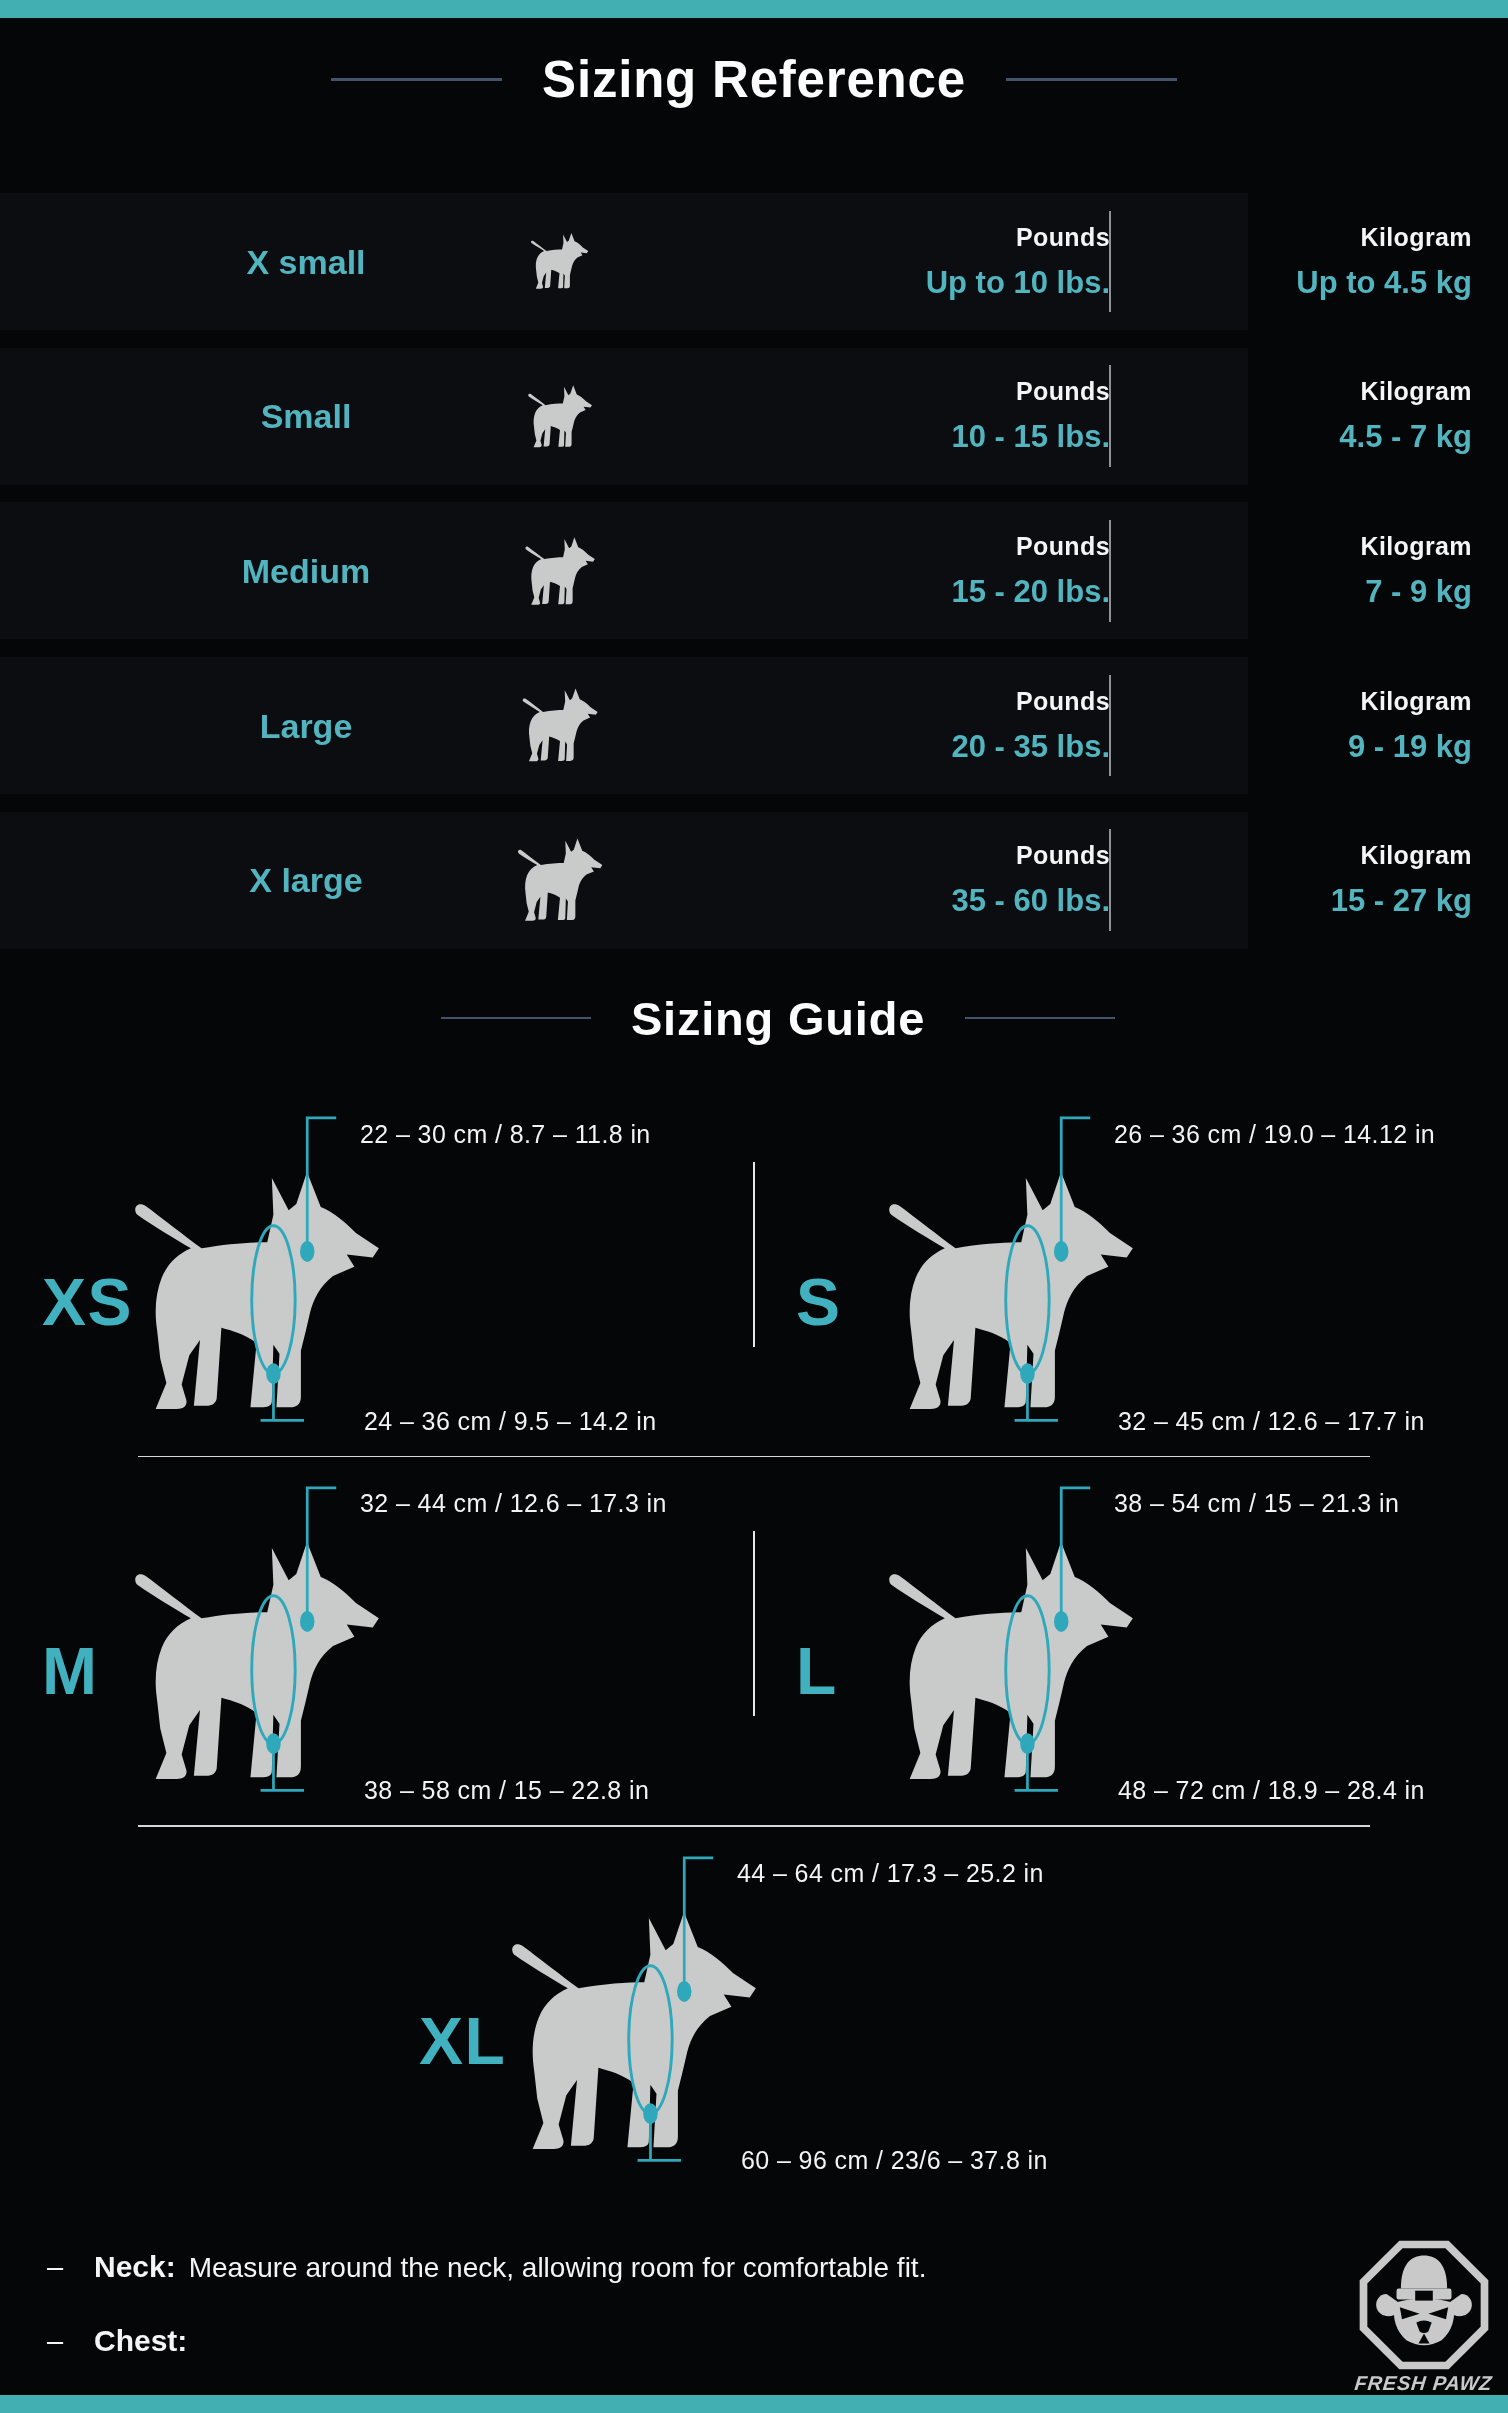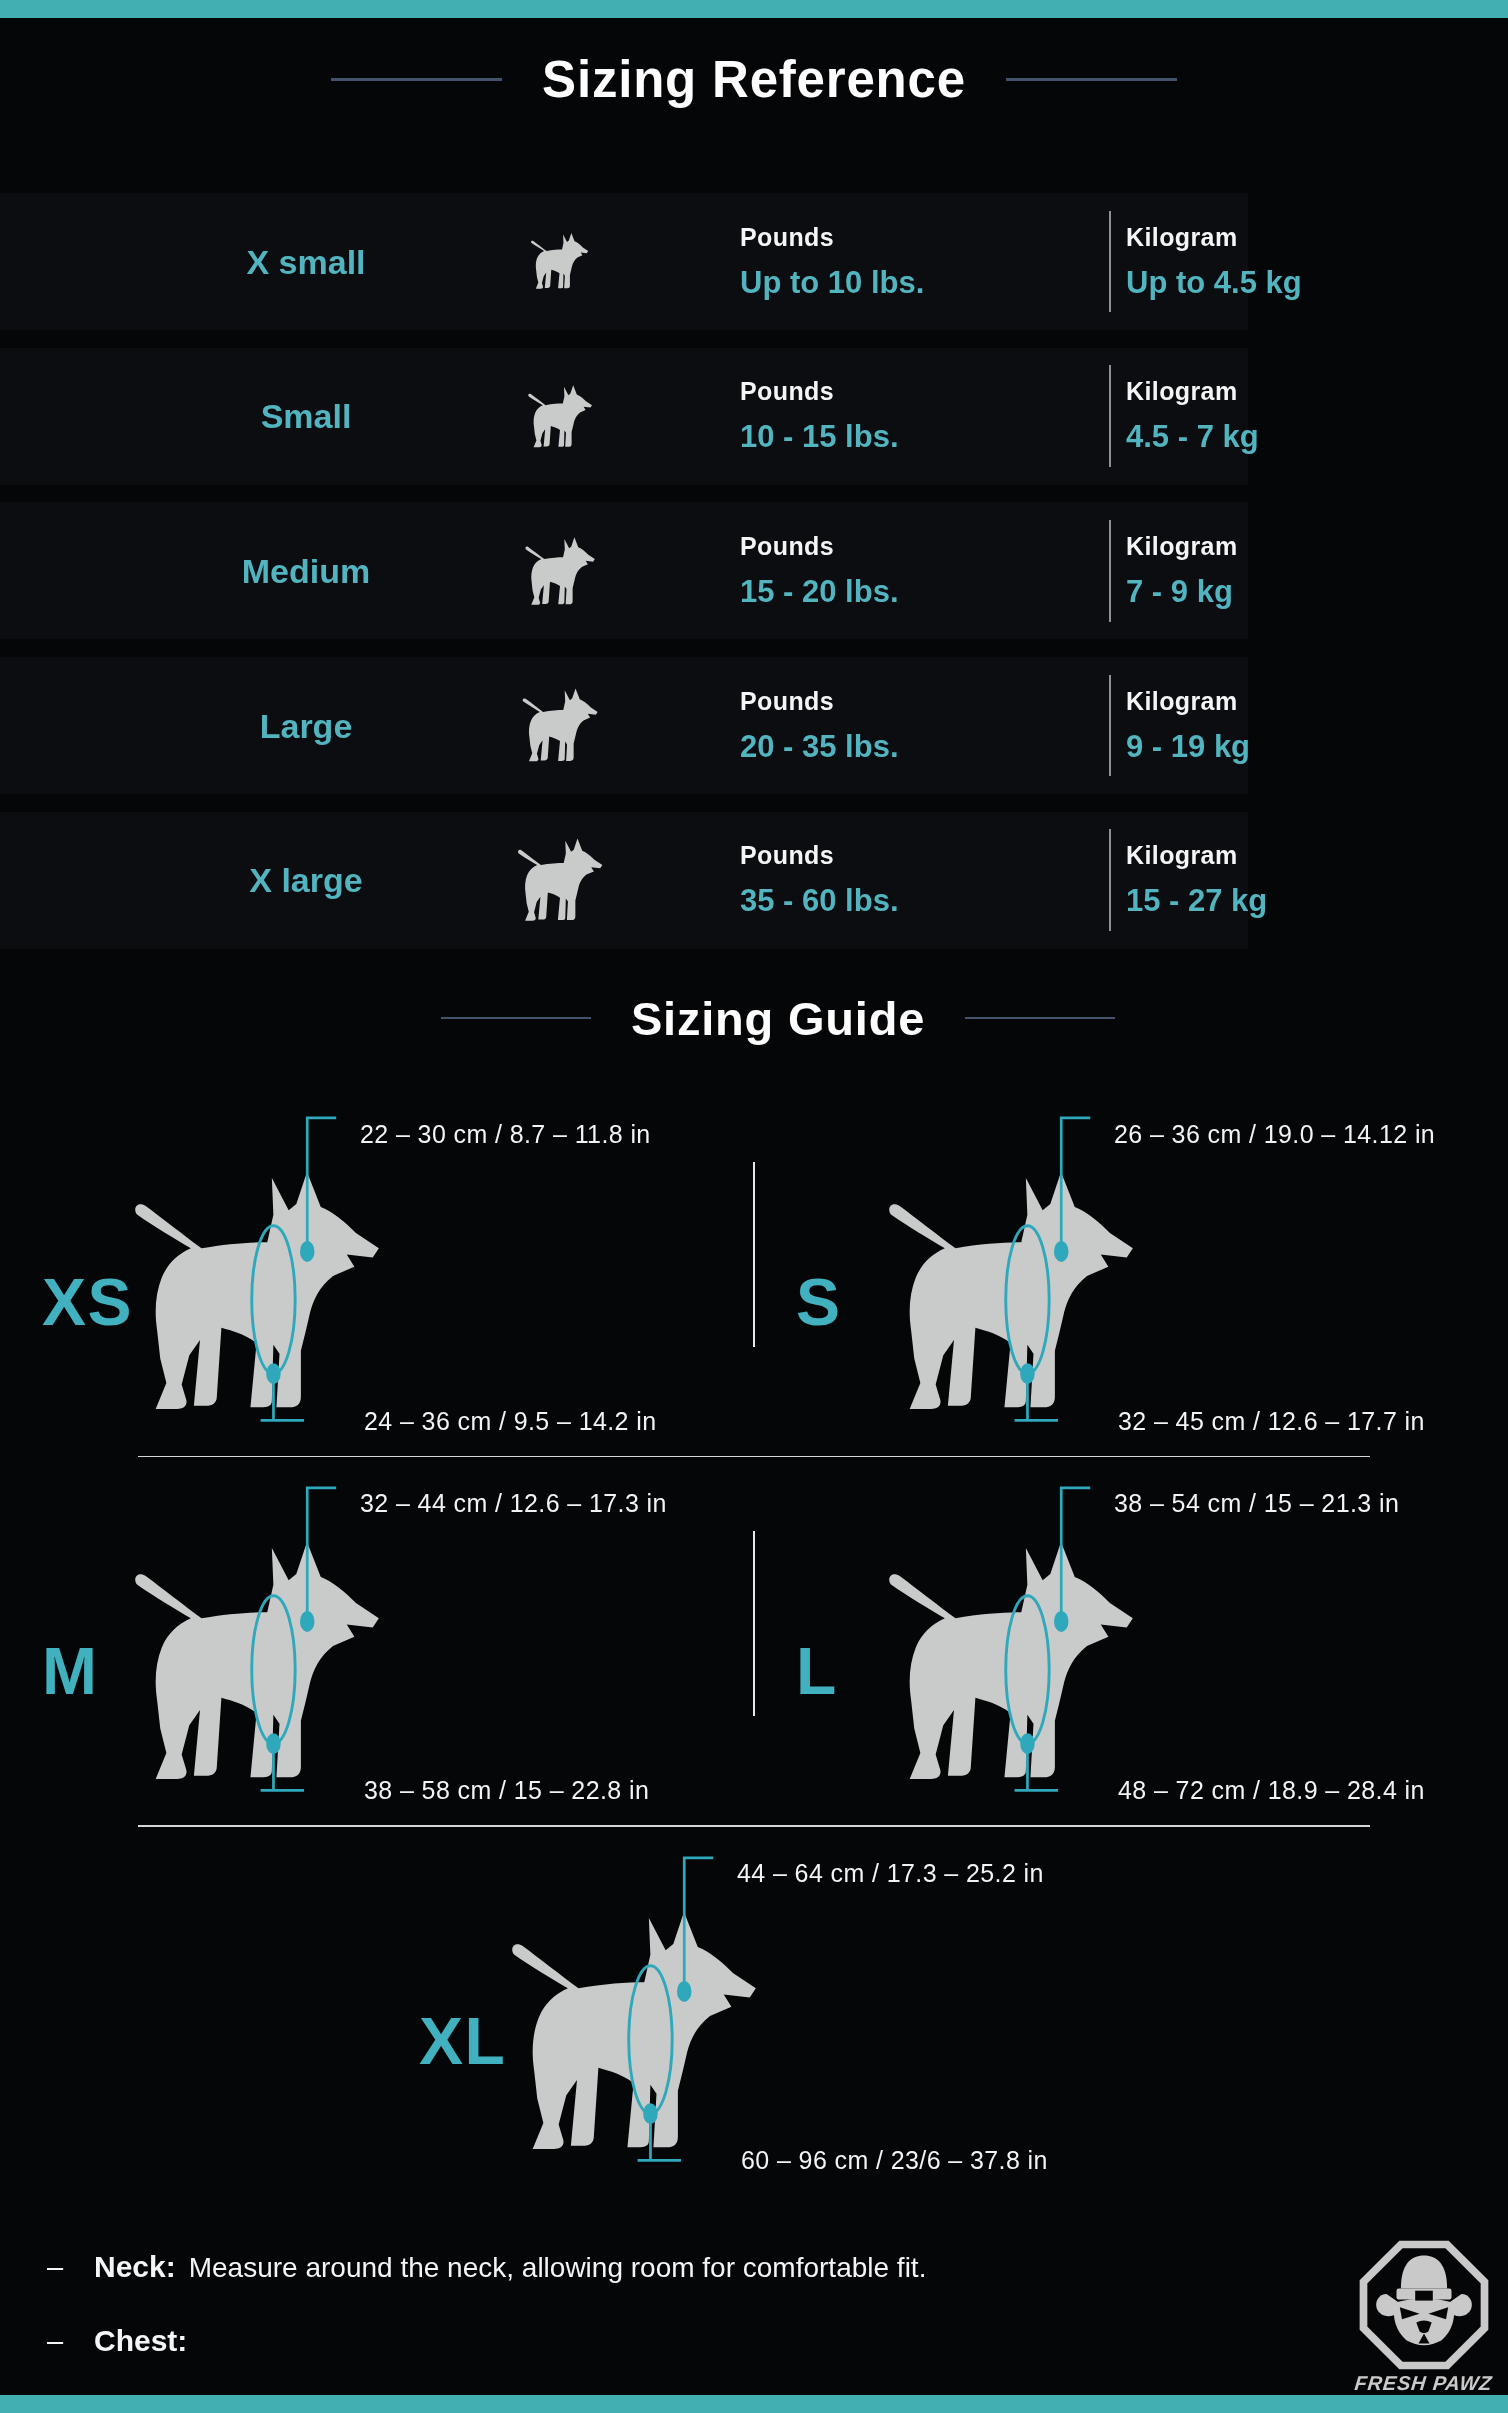--- a/index.html
+++ b/index.html
@@ -35,21 +35,21 @@
   }
   .wsize {
     position: absolute; left: 145px; width: 322px; top: 50%; transform: translateY(-50%);
     text-align: center; color: #52b4bf; font-size: 34px; font-weight: bold;
   }
   .wicon {
     position: absolute; left: 467px; width: 185px; height: 100%;
     display: flex; align-items: center; justify-content: center;
   }
   .wicon svg { display: block; }
-  .wcol { position: absolute; top: 50%; transform: translateY(-50%); text-align: left; }
+  .wcol { position: absolute; top: 50%; transform: translateY(-50%); text-align: right; }
   .wcol.pounds { left: 740px; width: 370px; }
   .wcol.kg { left: 1126px; width: 346px; }
   .whead { color: #f4f5f6; font-size: 25px; font-weight: bold; letter-spacing: 0.4px; }
   .wval { color: #52b4bf; font-size: 31px; font-weight: bold; margin-top: 13px; }
   .wdivider {
     position: absolute; left: 1109px; top: 17.7px; bottom: 17.7px; width: 1.6px; background: #8e9296;
   }
 
   
   .sizing-grid { margin-top: 53px; }

